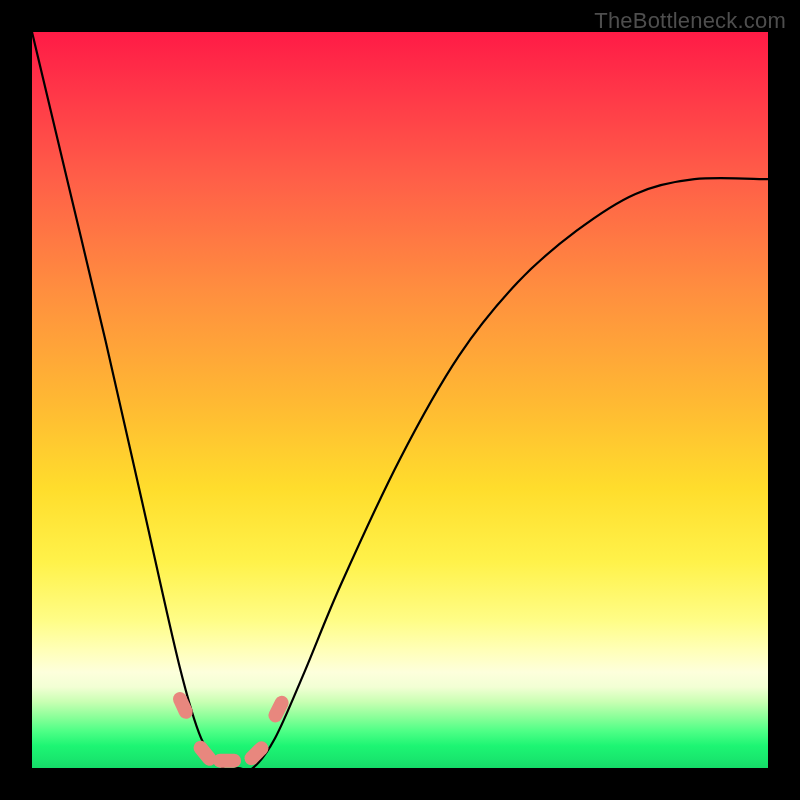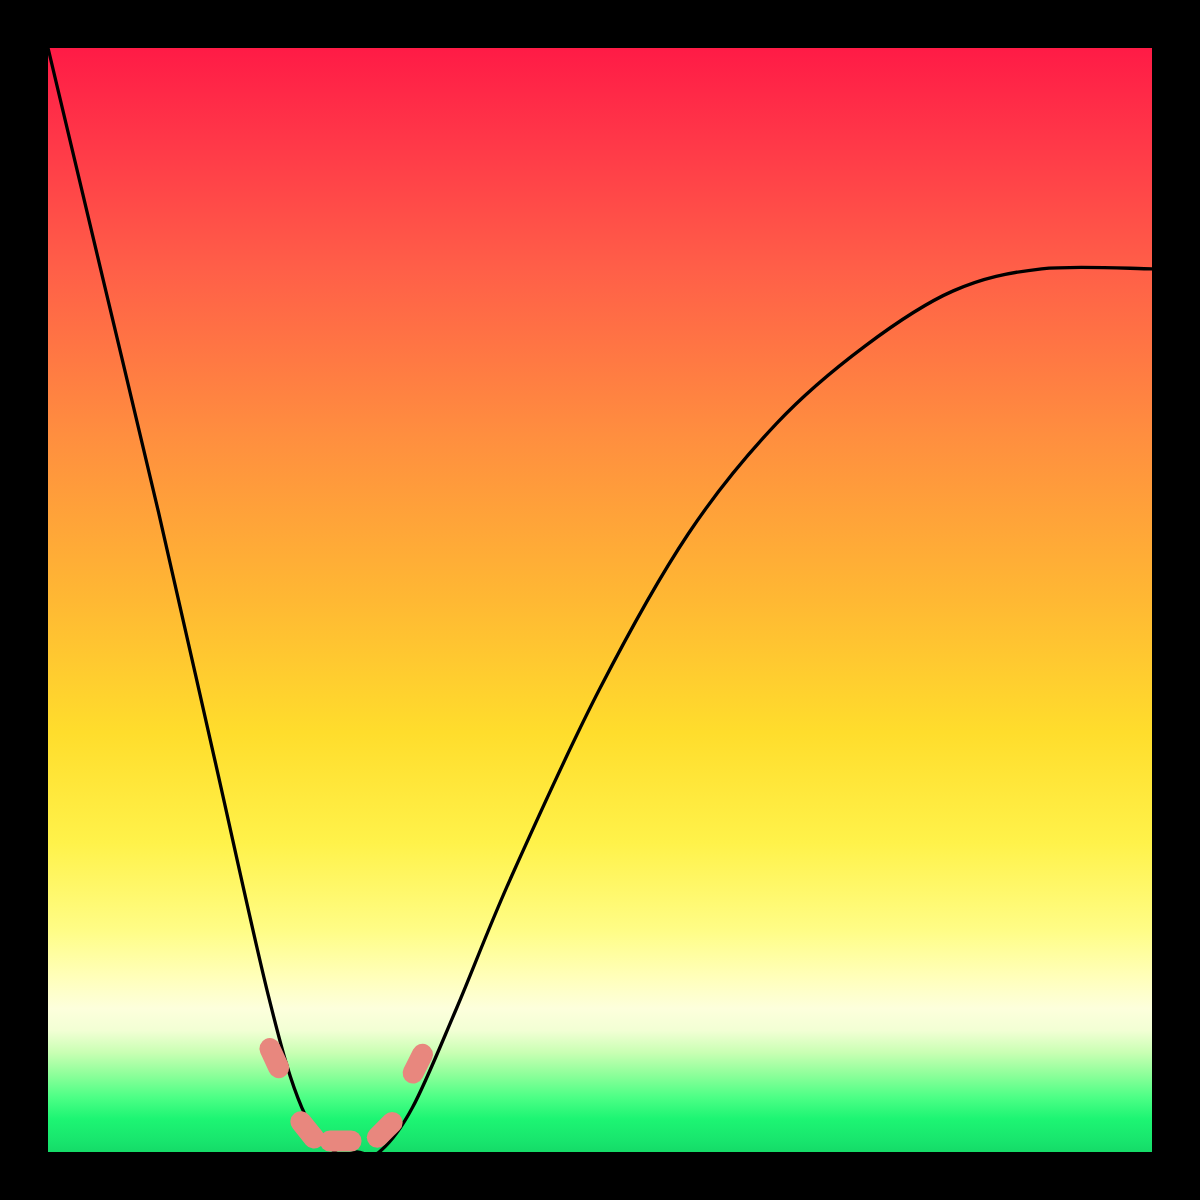--- a/index.html
+++ b/index.html
@@ -65,20 +65,21 @@
     inset: 0;
     width: 100%;
     height: 100%;
   }
 </style>
 </head>
 <body>
 
 <div class="frame">
 
+  <div class="watermark">TheBottleneck.com</div>
 
   <div class="plot-area">
     <div class="gradient-bg"></div>
 
     <svg class="curve-layer" viewBox="0 0 736 736" preserveAspectRatio="none">
       <path id="curve-path" fill="none" stroke="#000000" stroke-width="2.2" d="M 0.00 0.00 C 6.13 25.76, 24.53 103.04, 36.80 154.56 C 49.07 206.08, 61.33 256.37, 73.60 309.12 C 85.87 361.87, 98.13 417.07, 110.40 471.04 C 122.67 525.01, 137.39 593.71, 147.20 632.96 C 157.01 672.21, 161.92 689.39, 169.28 706.56 C 176.64 723.73, 185.23 731.09, 191.36 736.00 C 197.49 740.91, 201.17 736.00, 206.08 736.00 C 210.99 736.00, 214.67 740.91, 220.80 736.00 C 226.93 731.09, 234.29 722.51, 242.88 706.56 C 251.47 690.61, 261.28 666.08, 272.32 640.32 C 283.36 614.56, 293.17 587.57, 309.12 552.00 C 325.07 516.43, 348.37 464.91, 368.00 426.88 C 387.63 388.85, 407.25 353.28, 426.88 323.84 C 446.51 294.40, 466.13 271.09, 485.76 250.24 C 505.39 229.39, 525.01 213.44, 544.64 198.72 C 564.27 184.00, 583.89 170.51, 603.52 161.92 C 623.15 153.33, 640.32 149.65, 662.40 147.20 C 684.48 144.75, 723.73 147.20, 736.00 147.20"></path>
       <g id="markers-group">
           <rect x="136.88" y="666.44" width="28" height="14" rx="7" ry="7" fill="#e8877e" stroke="#cf5f57" stroke-width="0" transform="rotate(65.2 150.88 673.44)"></rect>
           <rect x="158.96" y="714.28" width="28" height="14" rx="7" ry="7" fill="#e8877e" stroke="#cf5f57" stroke-width="0" transform="rotate(51.3 172.96 721.28)"></rect>
           <rect x="181.04" y="721.64" width="28" height="14" rx="7" ry="7" fill="#e8877e" stroke="#cf5f57" stroke-width="0" transform="rotate(0.0 195.04 728.64)"></rect>

